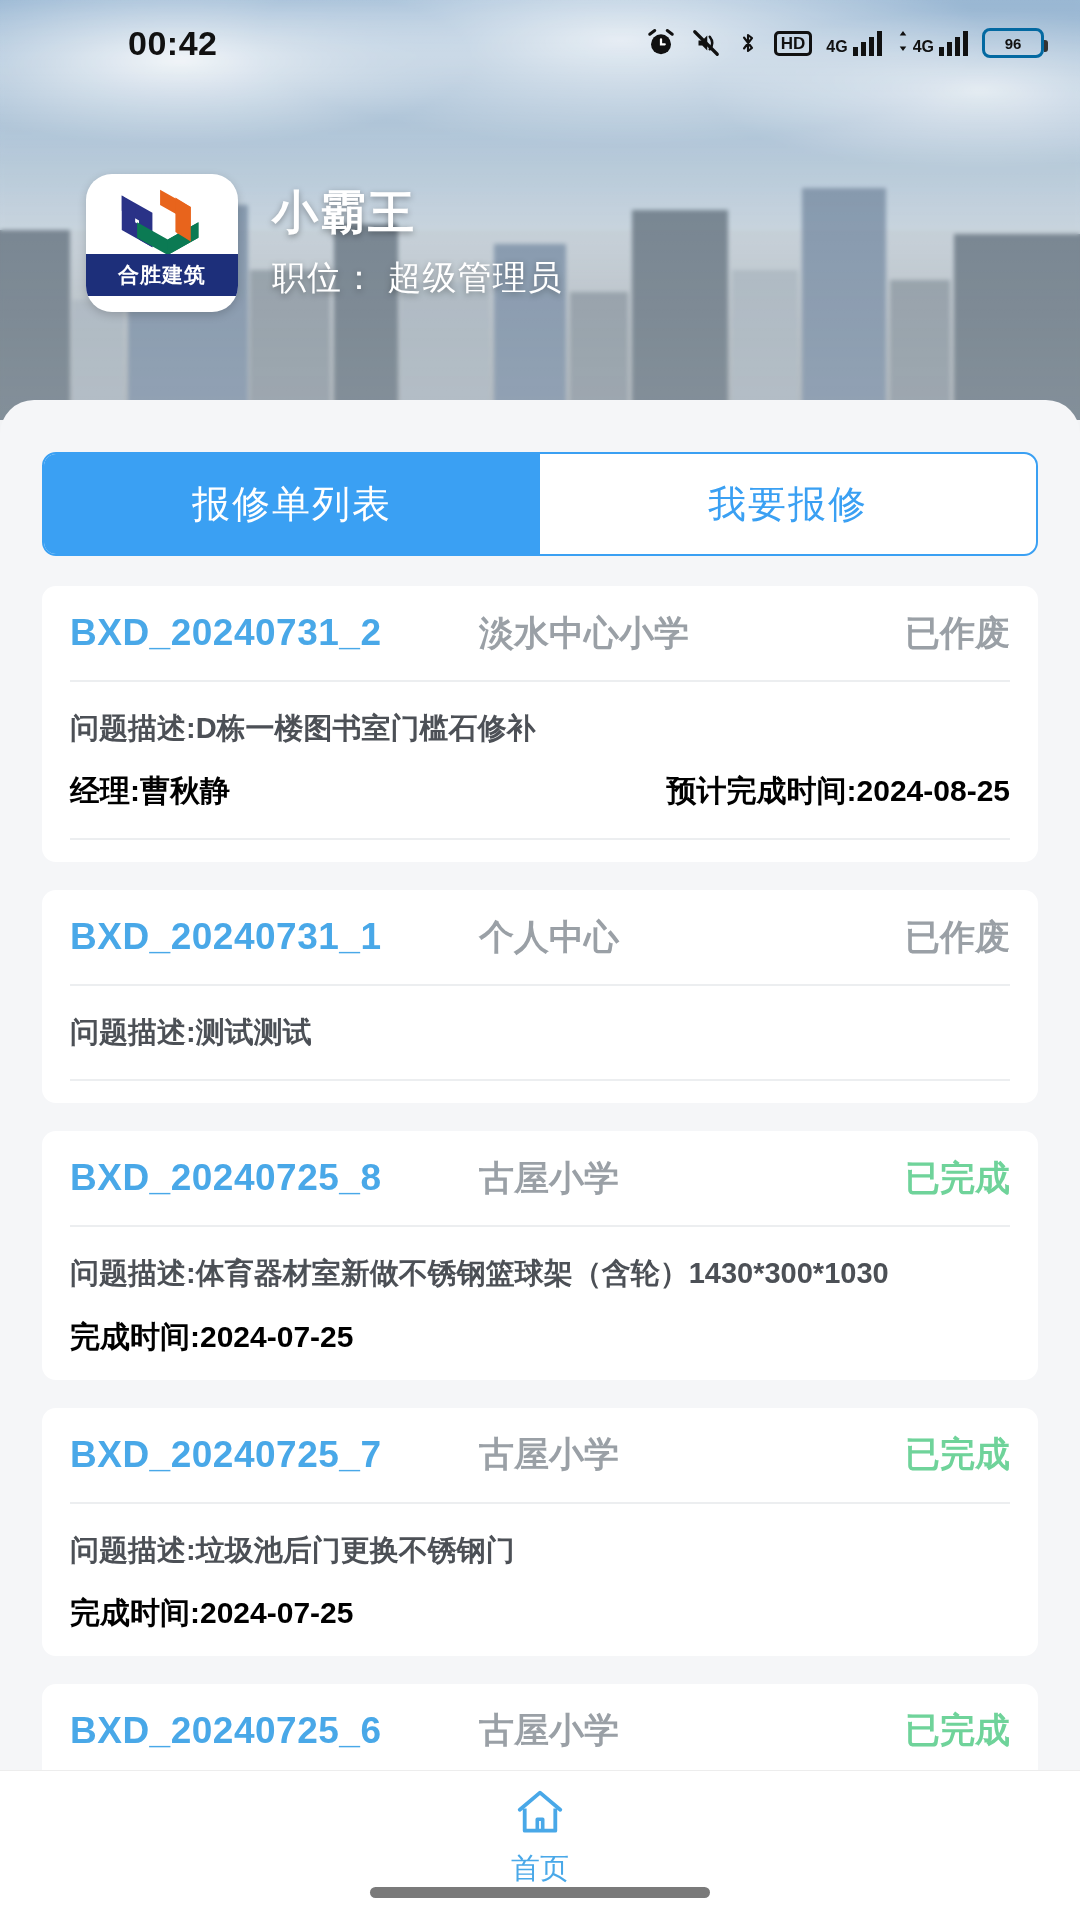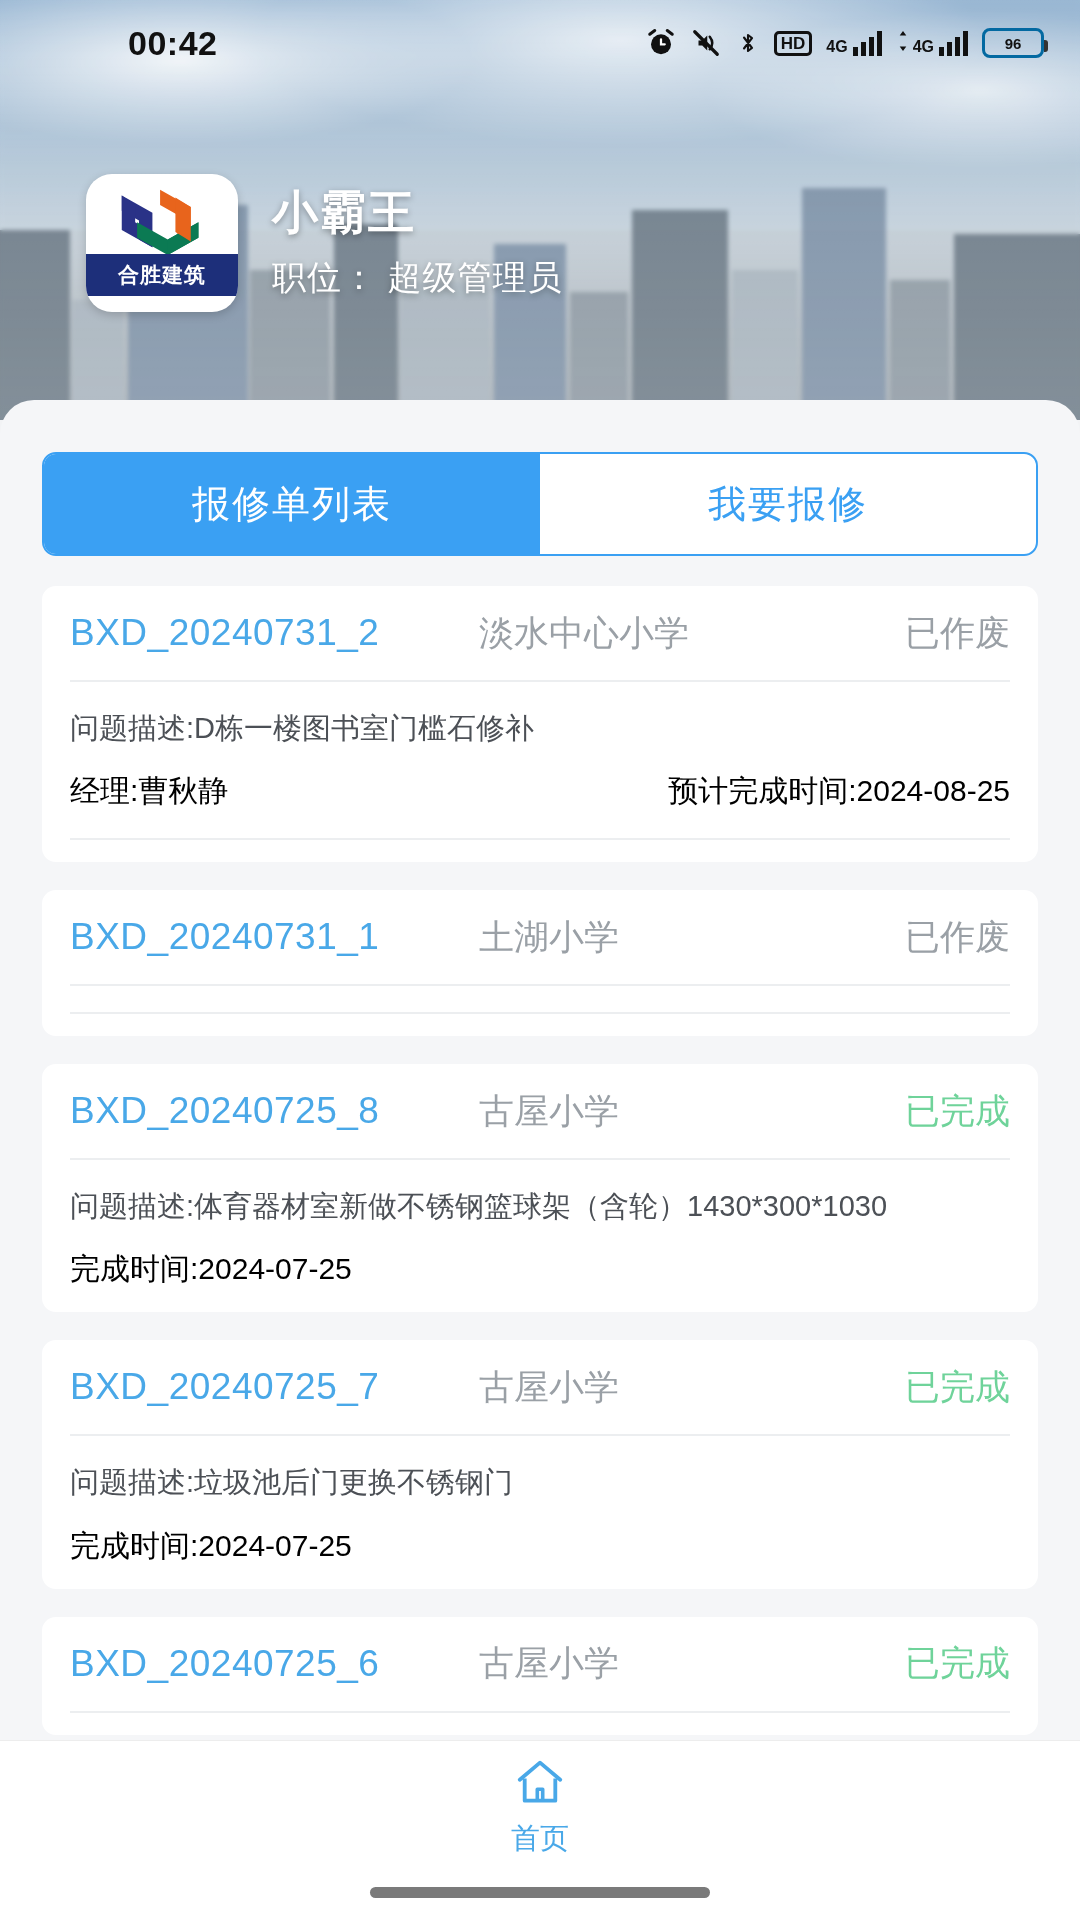--- a/index.html
+++ b/index.html
@@ -104,21 +104,21 @@
     margin:52px 42px 0 42px; height:104px;
     border:2px solid #3aa0f3; border-radius:14px; overflow:hidden;
     display:flex; background:#fff;
   }
   .tab{
     flex:1; display:flex; align-items:center; justify-content:center;
     font-size:38px; color:#3aa0f3; letter-spacing:2px;
   }
   .tab.active{ background:#3aa0f3; color:#fff; }
 
-  .list{ margin-top:30px; padding:0 42px; }
+  .list{ margin-top:30px; padding:0 42px;font-weight:bold; }
   .card{
     background:#fff; border-radius:14px; margin-bottom:28px;
     padding:0 28px 22px 28px;
   }
   .card-head{
     display:flex; align-items:center; height:96px;
     border-bottom:2px solid #eceef0;
   }
   .c-id{ font-size:37px; color:#49a8e8; letter-spacing:.5px; width:385px; flex:none; }
   .c-school{ font-size:35px; color:#9aa0a6; flex:1; text-align:left; padding-left:24px; }
@@ -131,21 +131,21 @@
   }
   .c-meta{
     display:flex; align-items:center; font-size:30px; color:#000000;
     padding-top:22px;
   }
   .c-meta .right{ margin-left:auto; }
   .c-rule{ border-top:2px solid #eceef0; margin-top:26px; }
 
   
   .tabbar{
-    position:absolute; left:0; bottom:0; width:1080px; height:180px;
+    position:absolute; left:0; bottom:0; width:1080px; height:150px;
     background:#fff; z-index:50; display:flex; align-items:flex-start;
     border-top:1px solid #ededed;
   }
   .nav{
     flex:1; display:flex; flex-direction:column; align-items:center;
     padding-top:14px;
   }
   .nav-lbl{ font-size:29px; margin-top:6px; color:#8d9298; }
   .nav.active .nav-lbl{ color:#49a8e8; }
   .home-ind{
@@ -268,23 +268,24 @@
       <div class="c-meta">
         <span>经理:曹秋静</span>
         <span class="right">预计完成时间:2024-08-25</span>
       </div>
       <div class="c-rule"></div>
     </div>
 
     <div class="card">
       <div class="card-head">
         <div class="c-id">BXD_20240731_1</div>
-        <div class="c-school">土湖小学</div>
+        <div class="c-school">个人中心</div>
         <div class="c-status">已作废</div>
       </div>
+      <div class="c-desc">问题描述:测试测试</div>
       <div class="c-rule"></div>
     </div>
 
     <div class="card">
       <div class="card-head">
         <div class="c-id">BXD_20240725_8</div>
         <div class="c-school">古屋小学</div>
         <div class="c-status done">已完成</div>
       </div>
       <div class="c-desc">问题描述:体育器材室新做不锈钢篮球架（含轮）1430*300*1030</div>

